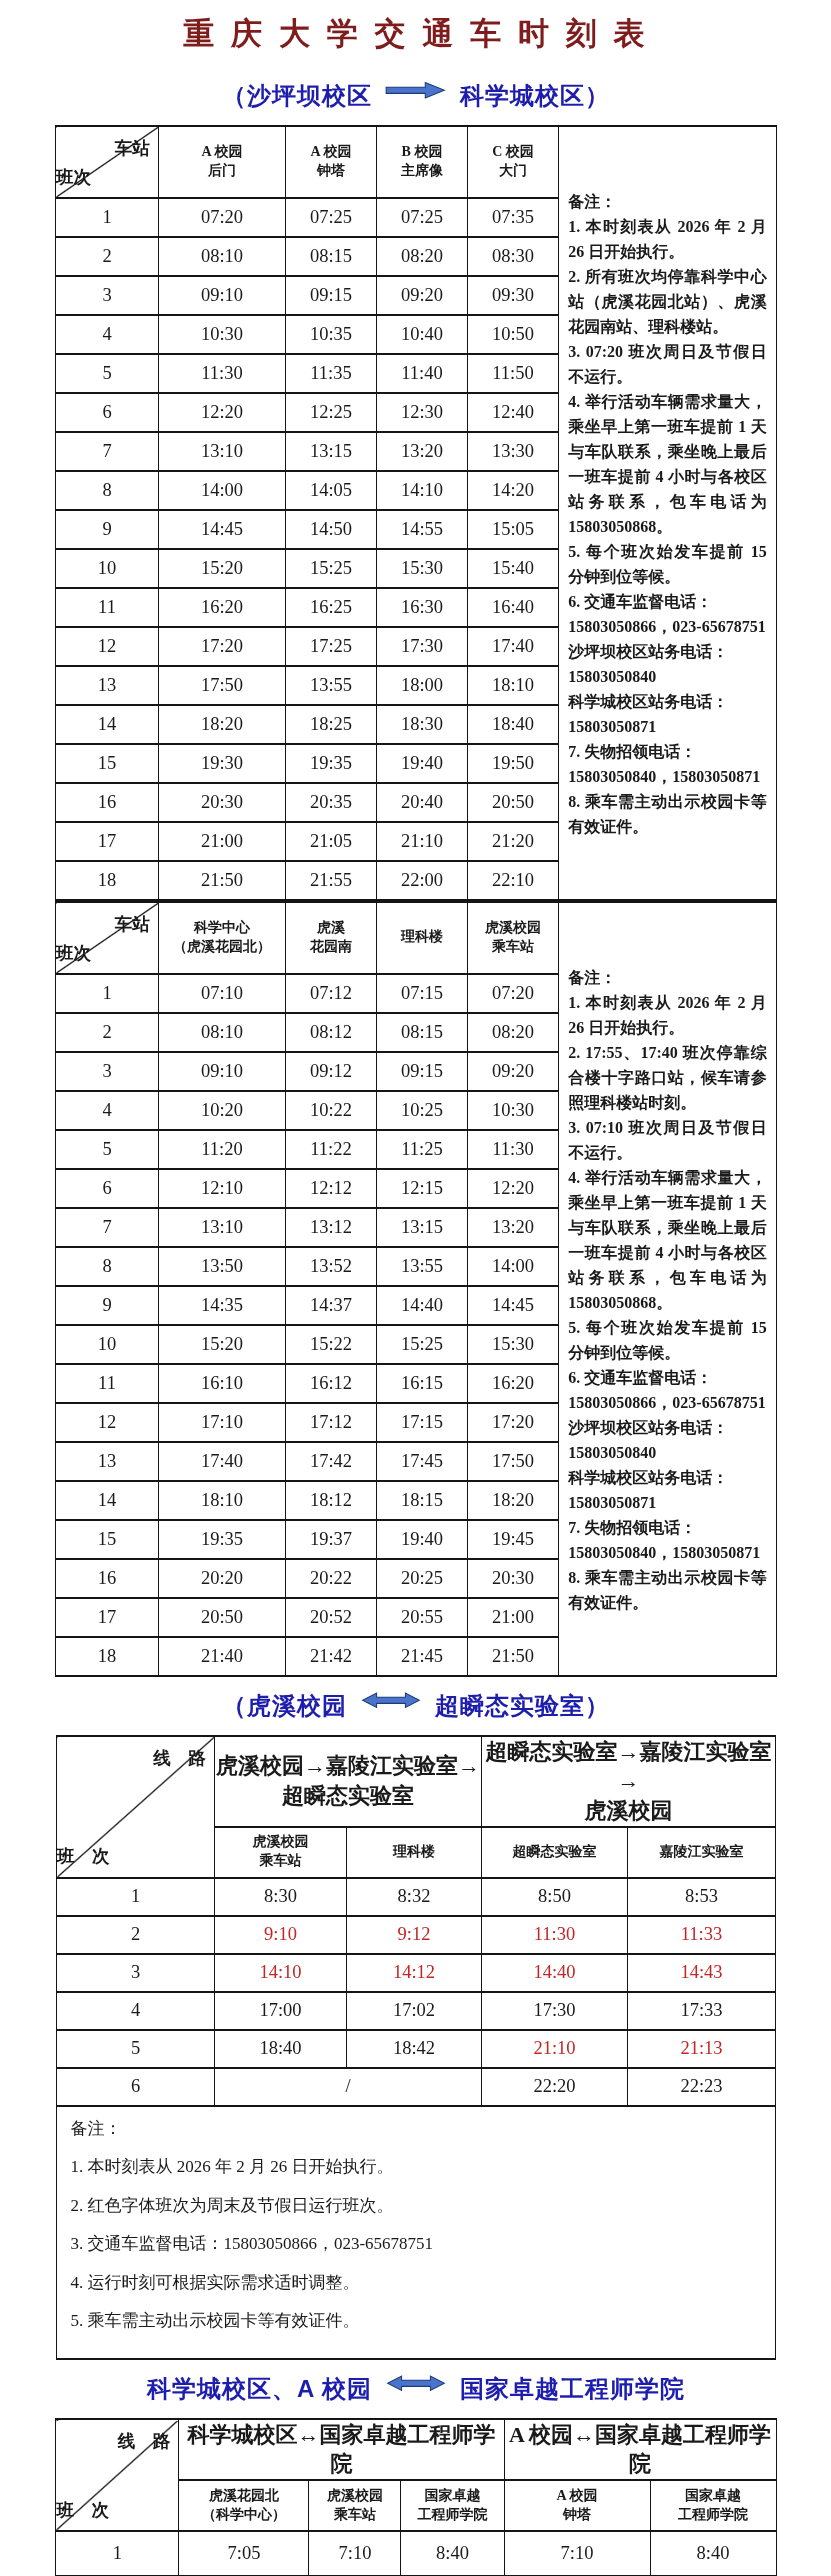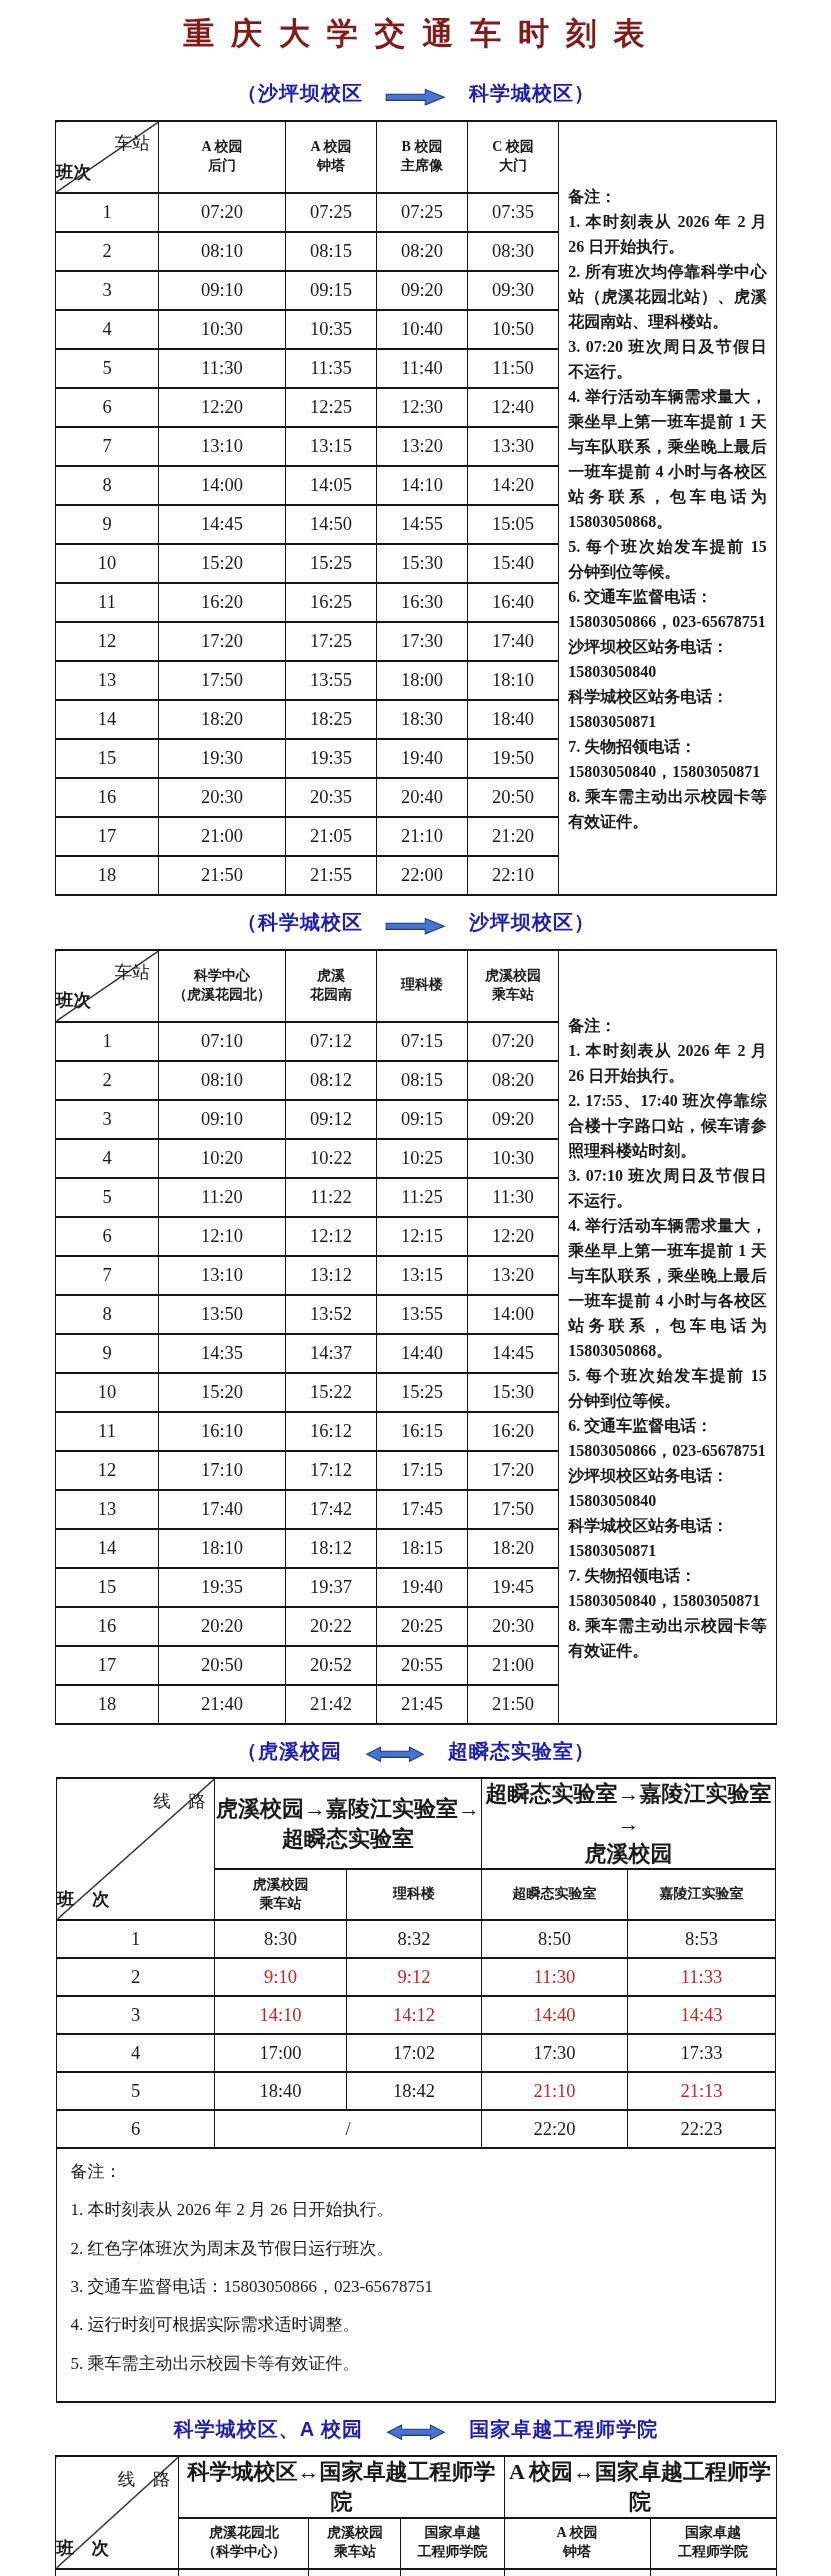--- a/index.html
+++ b/index.html
@@ -10,23 +10,23 @@
     --line:#151515;
   }
   html,body{margin:0;padding:0;background:#ffffff;}
   body{width:832px;color:#1a1a1a;font-family:"Liberation Serif","DejaVu Serif",serif;}
   .page{padding-top:13.4px;}
   h1{
     text-align:center;font-family:"Liberation Sans","DejaVu Sans",sans-serif;
     font-size:31px;font-weight:bold;letter-spacing:4.1px;margin:0 0 25px 0;color:#7f1d1d;
   }
   .route-heading{
-    display:flex;justify-content:center;align-items:flex-end;gap:19px;
+    display:flex;justify-content:center;align-items:flex-start;gap:10px;
     font-family:"Liberation Sans","DejaVu Sans",sans-serif;
-    font-size:20px;font-weight:bold;color:var(--heading-blue);
+    font-size:24px;font-weight:bold;color:var(--heading-blue);
     margin:13.4px 0 12.4px 0;letter-spacing:1px;
   }
   .arrow{flex:0 0 auto;}
   table.tt{
     border-collapse:collapse;table-layout:fixed;margin:0 auto;width:720px;
     border:1.5px solid var(--line);
   }
   table.tt th,table.tt td{
     border-left:1px solid var(--line);border-right:1px solid var(--line);
     border-top:2.1px double var(--line);border-bottom:2.1px double var(--line);
@@ -45,21 +45,21 @@
   td.time.red{color:var(--red);}
   
   .corner{
     position:relative;
     background-image:linear-gradient(to bottom right,
       transparent calc(50% - 1px),
       var(--line) calc(50% - 0.3px),
       var(--line) calc(50% + 0.3px),
       transparent calc(50% + 1px));
   }
-  .corner .c-top{position:absolute;top:9.3px;right:8.2px;font-size:17.5px;font-weight:normal;}
+  .corner .c-top{position:absolute;top:9.3px;right:8.2px;font-size:17.5px;font-weight:bold;}
   .corner .c-bot{position:absolute;bottom:8.2px;left:0;font-size:17.5px;font-weight:bold;}
   
   .notes-cell{vertical-align:top;}
   .notes{text-align:left;}
   .notes-side{padding:8.2px 9.3px 5.2px 9.3px;font-size:16px;line-height:25px;}
   .notes-side p{margin:0;text-align:justify;}
   .notes-full{vertical-align:top;}
   .notes-wide{padding:11.3px 13.4px 9.3px 13.4px;font-size:17px;line-height:1.35;}
   .notes-wide p{margin:0 0 15.5px 0;}
   .t3 .notes-wide{min-height:206px;}
@@ -249,27 +249,20 @@
             <td class="time">21:50</td>
             <td class="time">21:55</td>
             <td class="time">22:00</td>
             <td class="time">22:10</td>
           </tr>
         </tbody>
     </table>
   </section>
 
   <section>
-    <h2 class="route-heading">
-      <span>（科学城校区</span>
-      <svg class="arrow" width="68" height="20.6" viewBox="0 0 120 40">
-        <polygon points="2,14 78,14 78,5 115,20 78,35 78,26 2,26" fill="#4a74cc" stroke="#1c3a78" stroke-width="2"></polygon>
-      </svg>
-      <span>沙坪坝校区）</span>
-    </h2>
     <table class="tt t12">
       <colgroup>
           <col style="width:103px">
           <col style="width:127px">
           <col style="width:91px">
           <col style="width:91px">
           <col style="width:91px">
           <col style="width:218px">
         </colgroup>
       <tbody class="data-rows">

